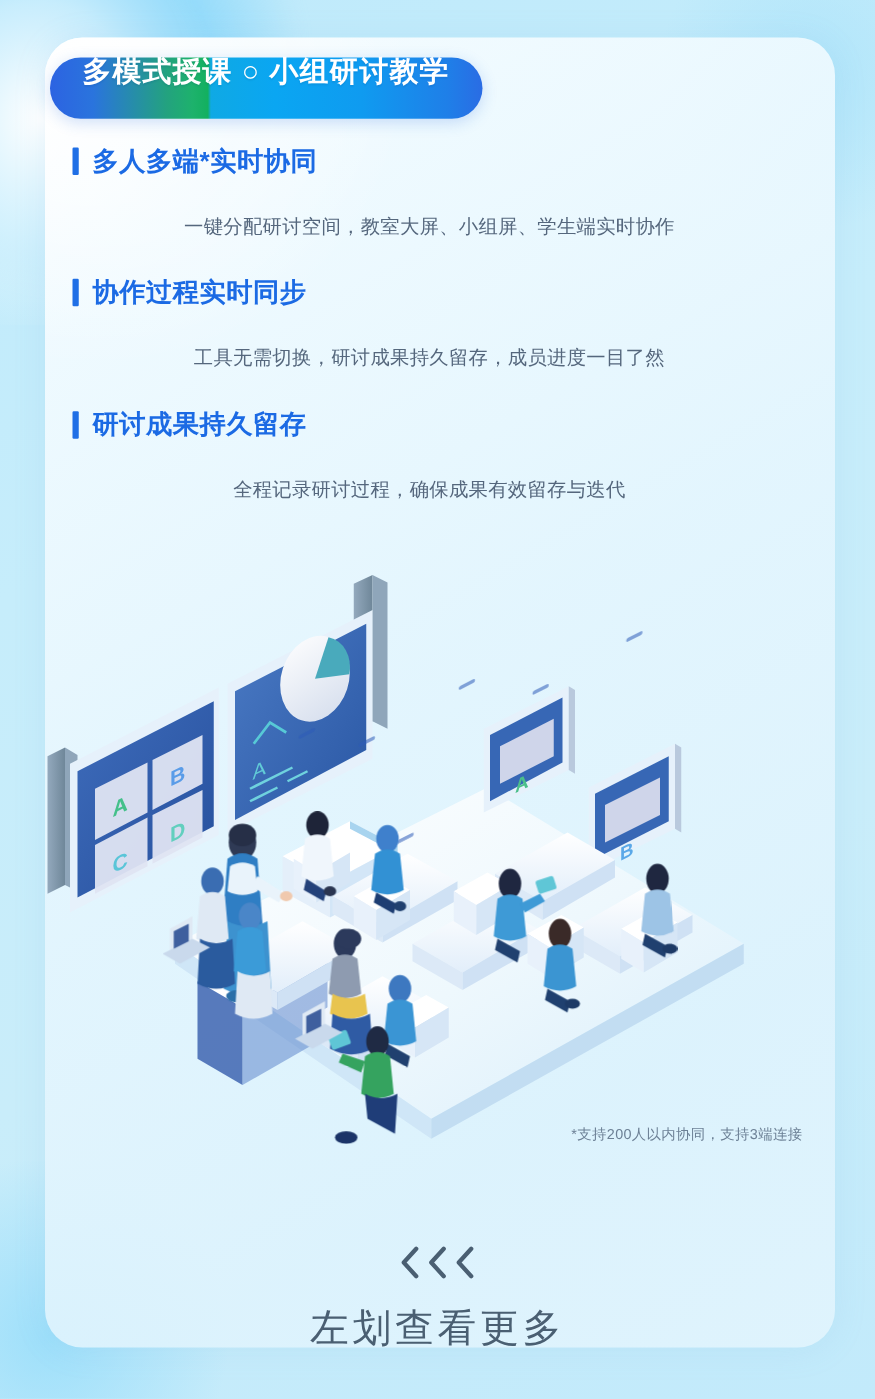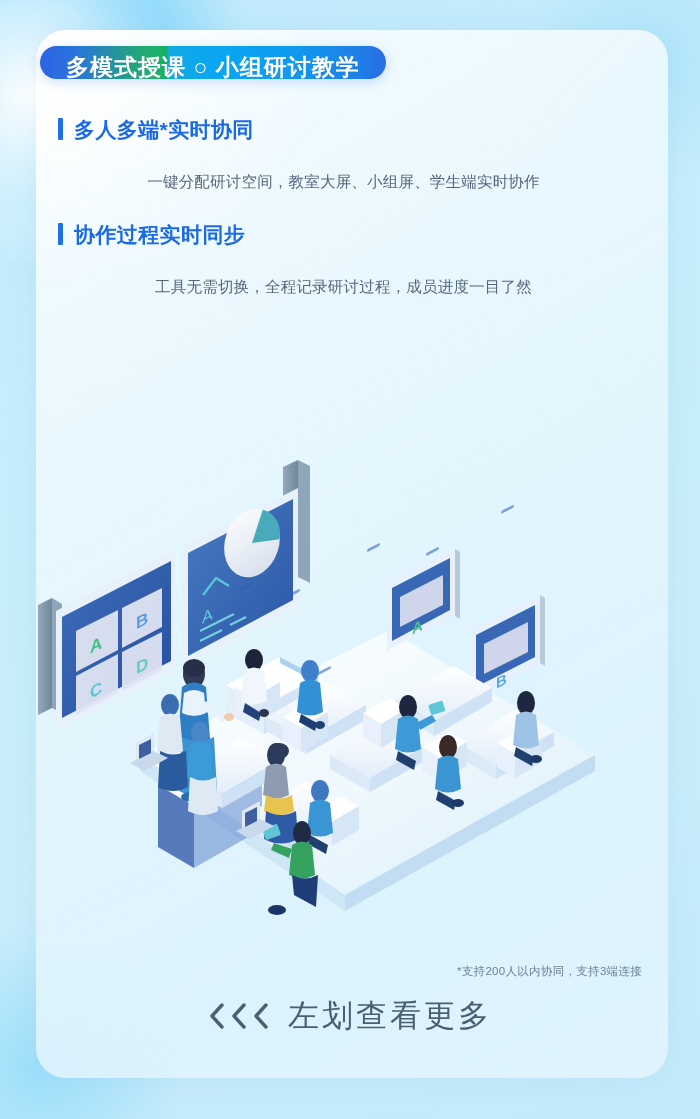--- a/index.html
+++ b/index.html
@@ -50,22 +50,22 @@
   }
   .card-sheen{
     position:absolute; left:0; top:0; width:330px; height:300px;
     background:radial-gradient(ellipse at 12% 6%,rgba(255,255,255,.95) 0%,rgba(255,255,255,0) 62%);
     pointer-events:none;
   }
 
   
   .pill{
     position:absolute; left:40px; top:46px;
-    height:33px; padding:0 26px;
-    display:flex; align-items:flex-end; justify-content:center;
+    height:49px; padding:0 26px;
+    display:flex; align-items:flex-start; justify-content:center;
     border-radius:25px;
     background:linear-gradient(90deg,
        #2c63e2 0%, #2a74dd 10%, #23a27f 27%, #1db26c 33%,
        #13b05f 36.5%, #0fa9e4 37.2%, #0aa6f2 52%,
        #0f9bf0 72%, #1f7fe8 92%, #2a6ce4 100%);
     box-shadow:0 3px 12px rgba(40,110,225,.22);
     white-space:nowrap;
   }
   .pill-text{
     color:#fff; font-size:23px; font-weight:bold; letter-spacing:1px;
@@ -95,28 +95,28 @@
     font-size:15.5px; color:#55677d; letter-spacing:.2px; line-height:1.5;margin-top:30px;
   }
 
   
   .illus{
     position:absolute; left:30px; top:455px; width:575px; height:500px;
   }
   .illus svg{ display:block; width:100%; height:100%; }
 
   .footnote{
-    position:absolute; right:58px; top:964px;
+    position:absolute; right:58px; top:900px;
     font-size:11.5px; color:#6d8196; letter-spacing:.3px;
   }
 
   
   .cta{
     position:absolute; left:0; right:0; top:995px;
-    display:flex; align-items:center; justify-content:center; gap:17px;
+    display:flex; align-items:center; justify-content:center; gap:17px;flex-direction:column;
   }
   .chevrons{ display:flex; align-items:center; gap:3px; }
   .chev{
     width:19px; height:30px;
     display:block;
   }
   .chev svg{ display:block; }
   .cta-text{
     font-size:31px; color:#4a5f72; letter-spacing:3px; font-weight:500;
   }
@@ -146,23 +146,30 @@
       <span class="feat-title">多人多端*实时协同</span>
     </div>
     <div class="feat-desc">一键分配研讨空间，教室大屏、小组屏、学生端实时协作</div>
   </div>
 
   <div class="feature">
     <div class="feat-head">
       <span class="feat-bar"></span>
       <span class="feat-title">协作过程实时同步</span>
     </div>
-    <div class="feat-desc">工具无需切换，全程记录研讨过程，成员进度一目了然</div>
+    <div class="feat-desc">工具无需切换，研讨成果持久留存，成员进度一目了然</div>
   </div>
 
+  <div class="feature">
+    <div class="feat-head">
+      <span class="feat-bar"></span>
+      <span class="feat-title">研讨成果持久留存</span>
+    </div>
+    <div class="feat-desc">全程记录研讨过程，确保成果有效留存与迭代</div>
+  </div>
 
 </div>
 
 <div class="illus">
 <svg viewBox="0 0 575 500" xmlns="http://www.w3.org/2000/svg">
   <defs>
     <linearGradient id="floorG" x1="0" y1="0" x2="1" y2="1">
       <stop offset="0%" stop-color="#ffffff"></stop>
       <stop offset="55%" stop-color="#eef8fd"></stop>
       <stop offset="100%" stop-color="#d9eefb"></stop>

